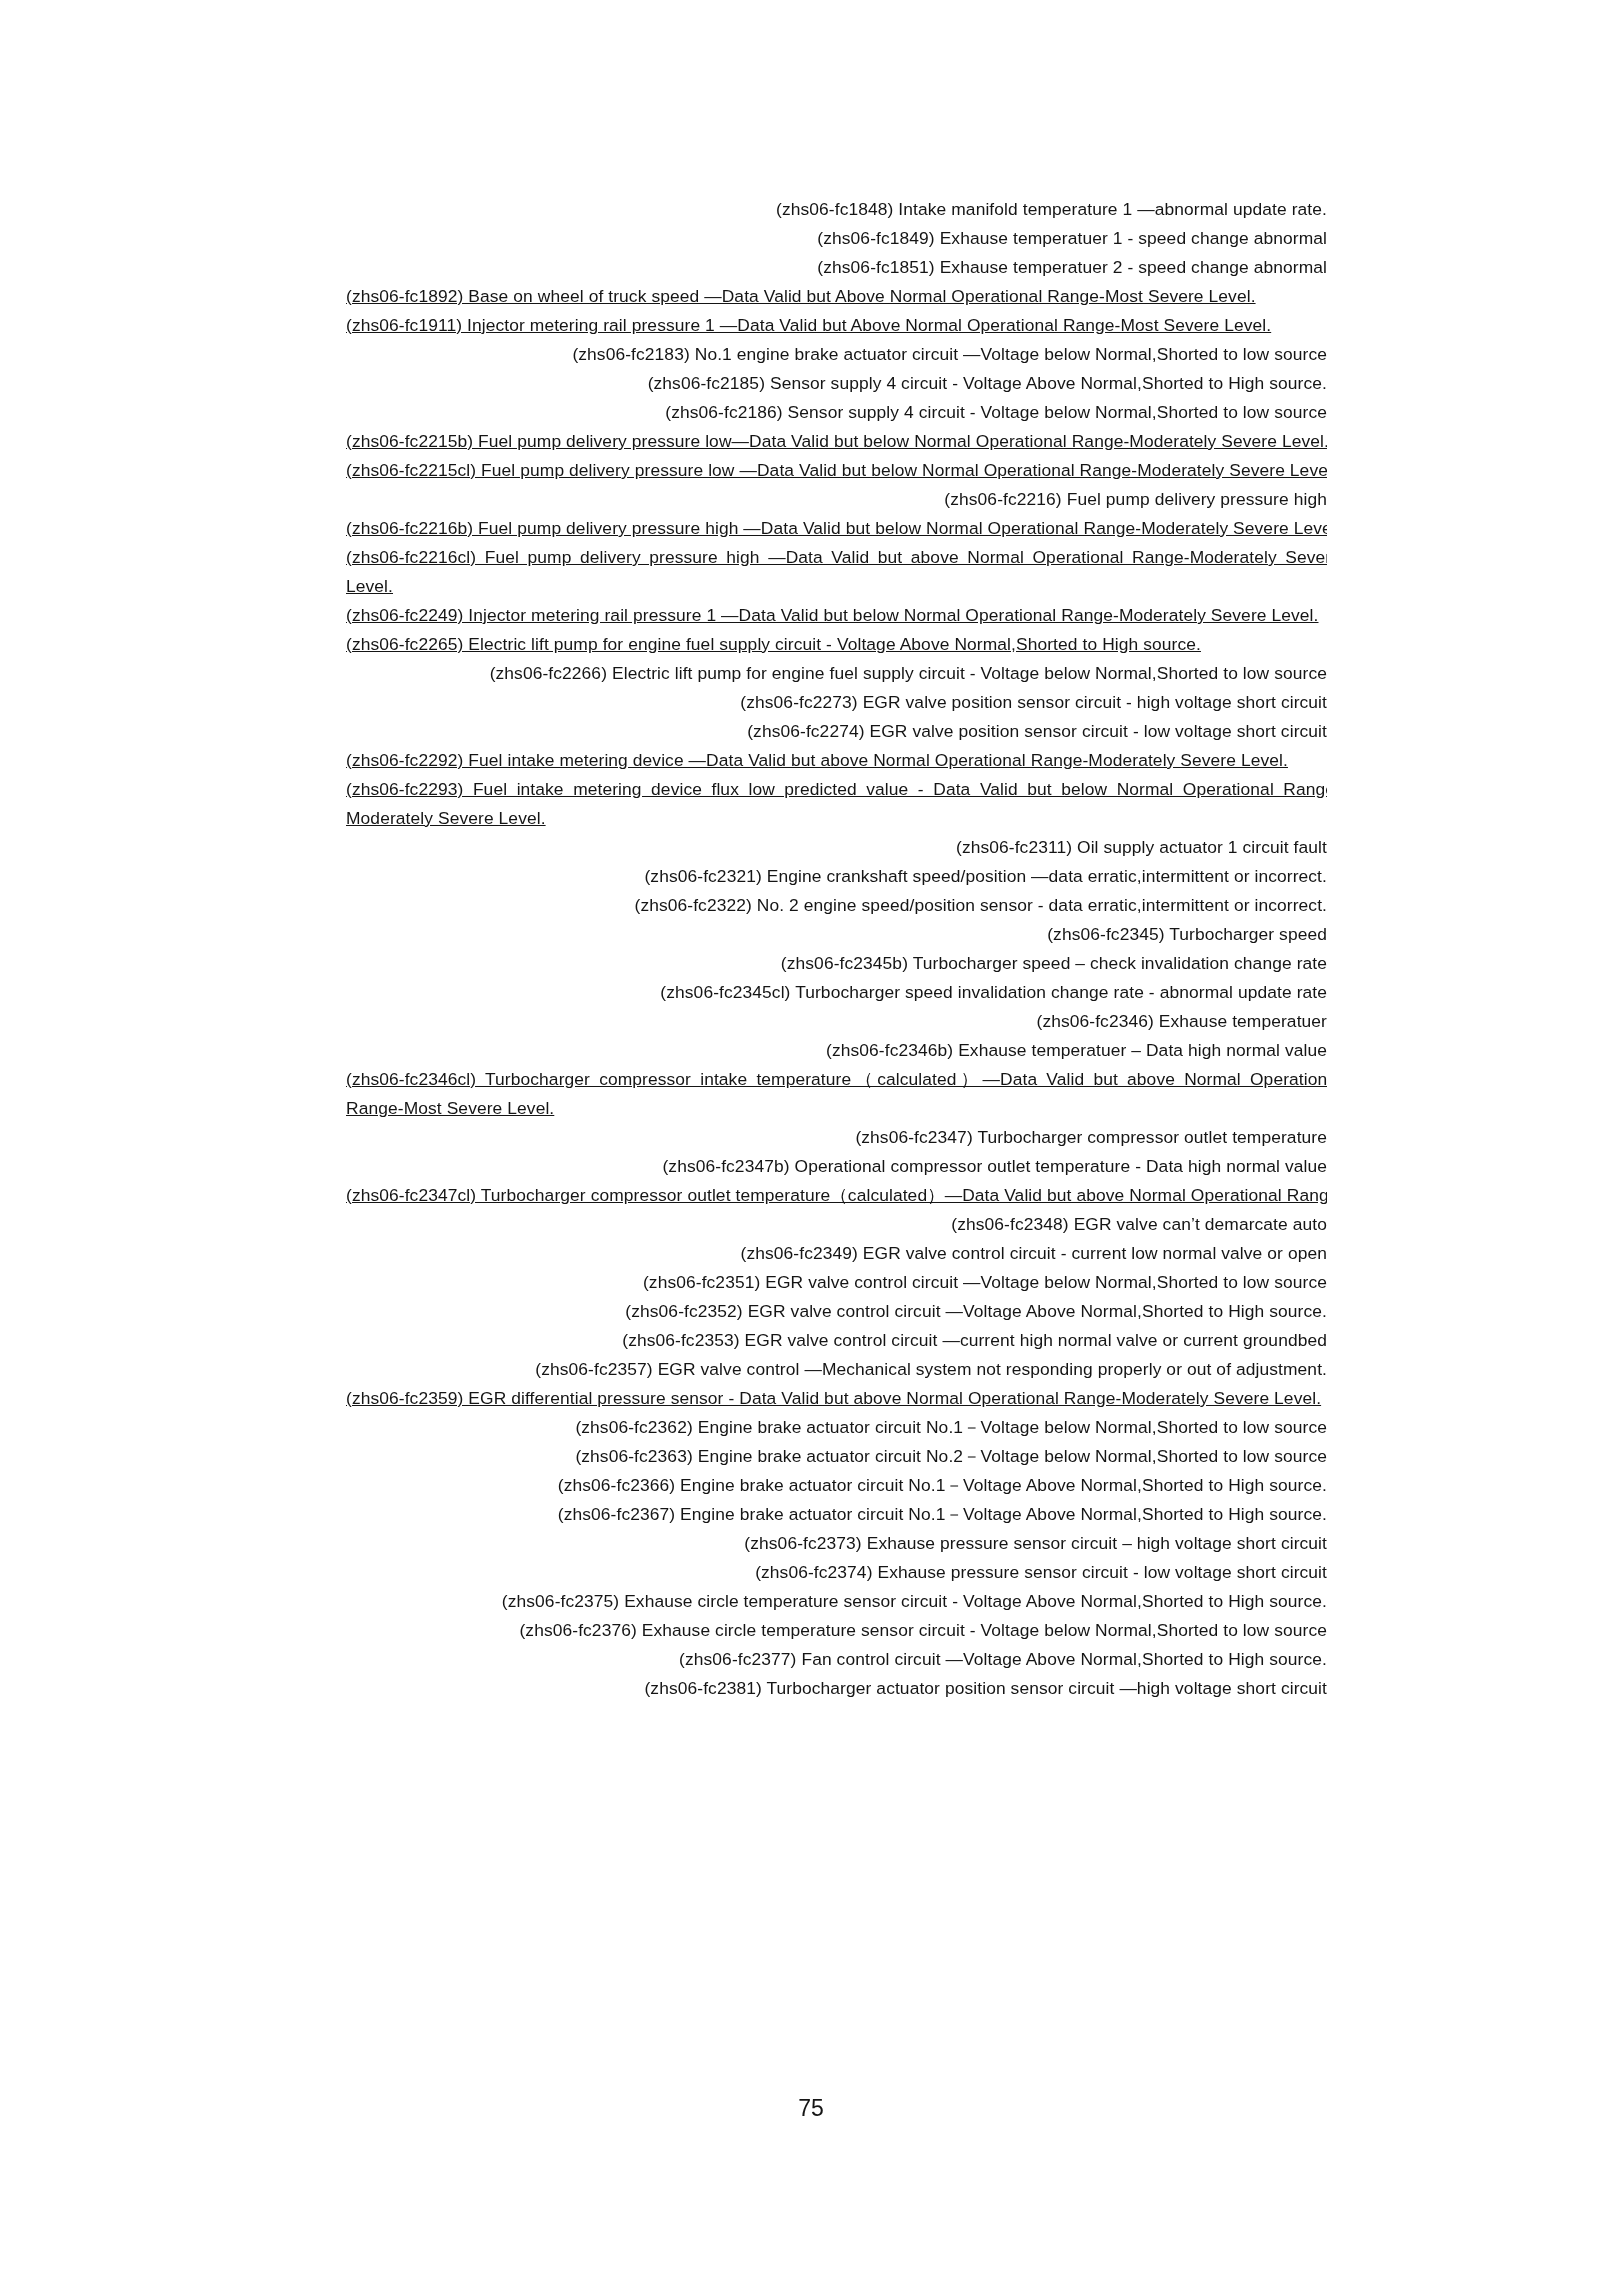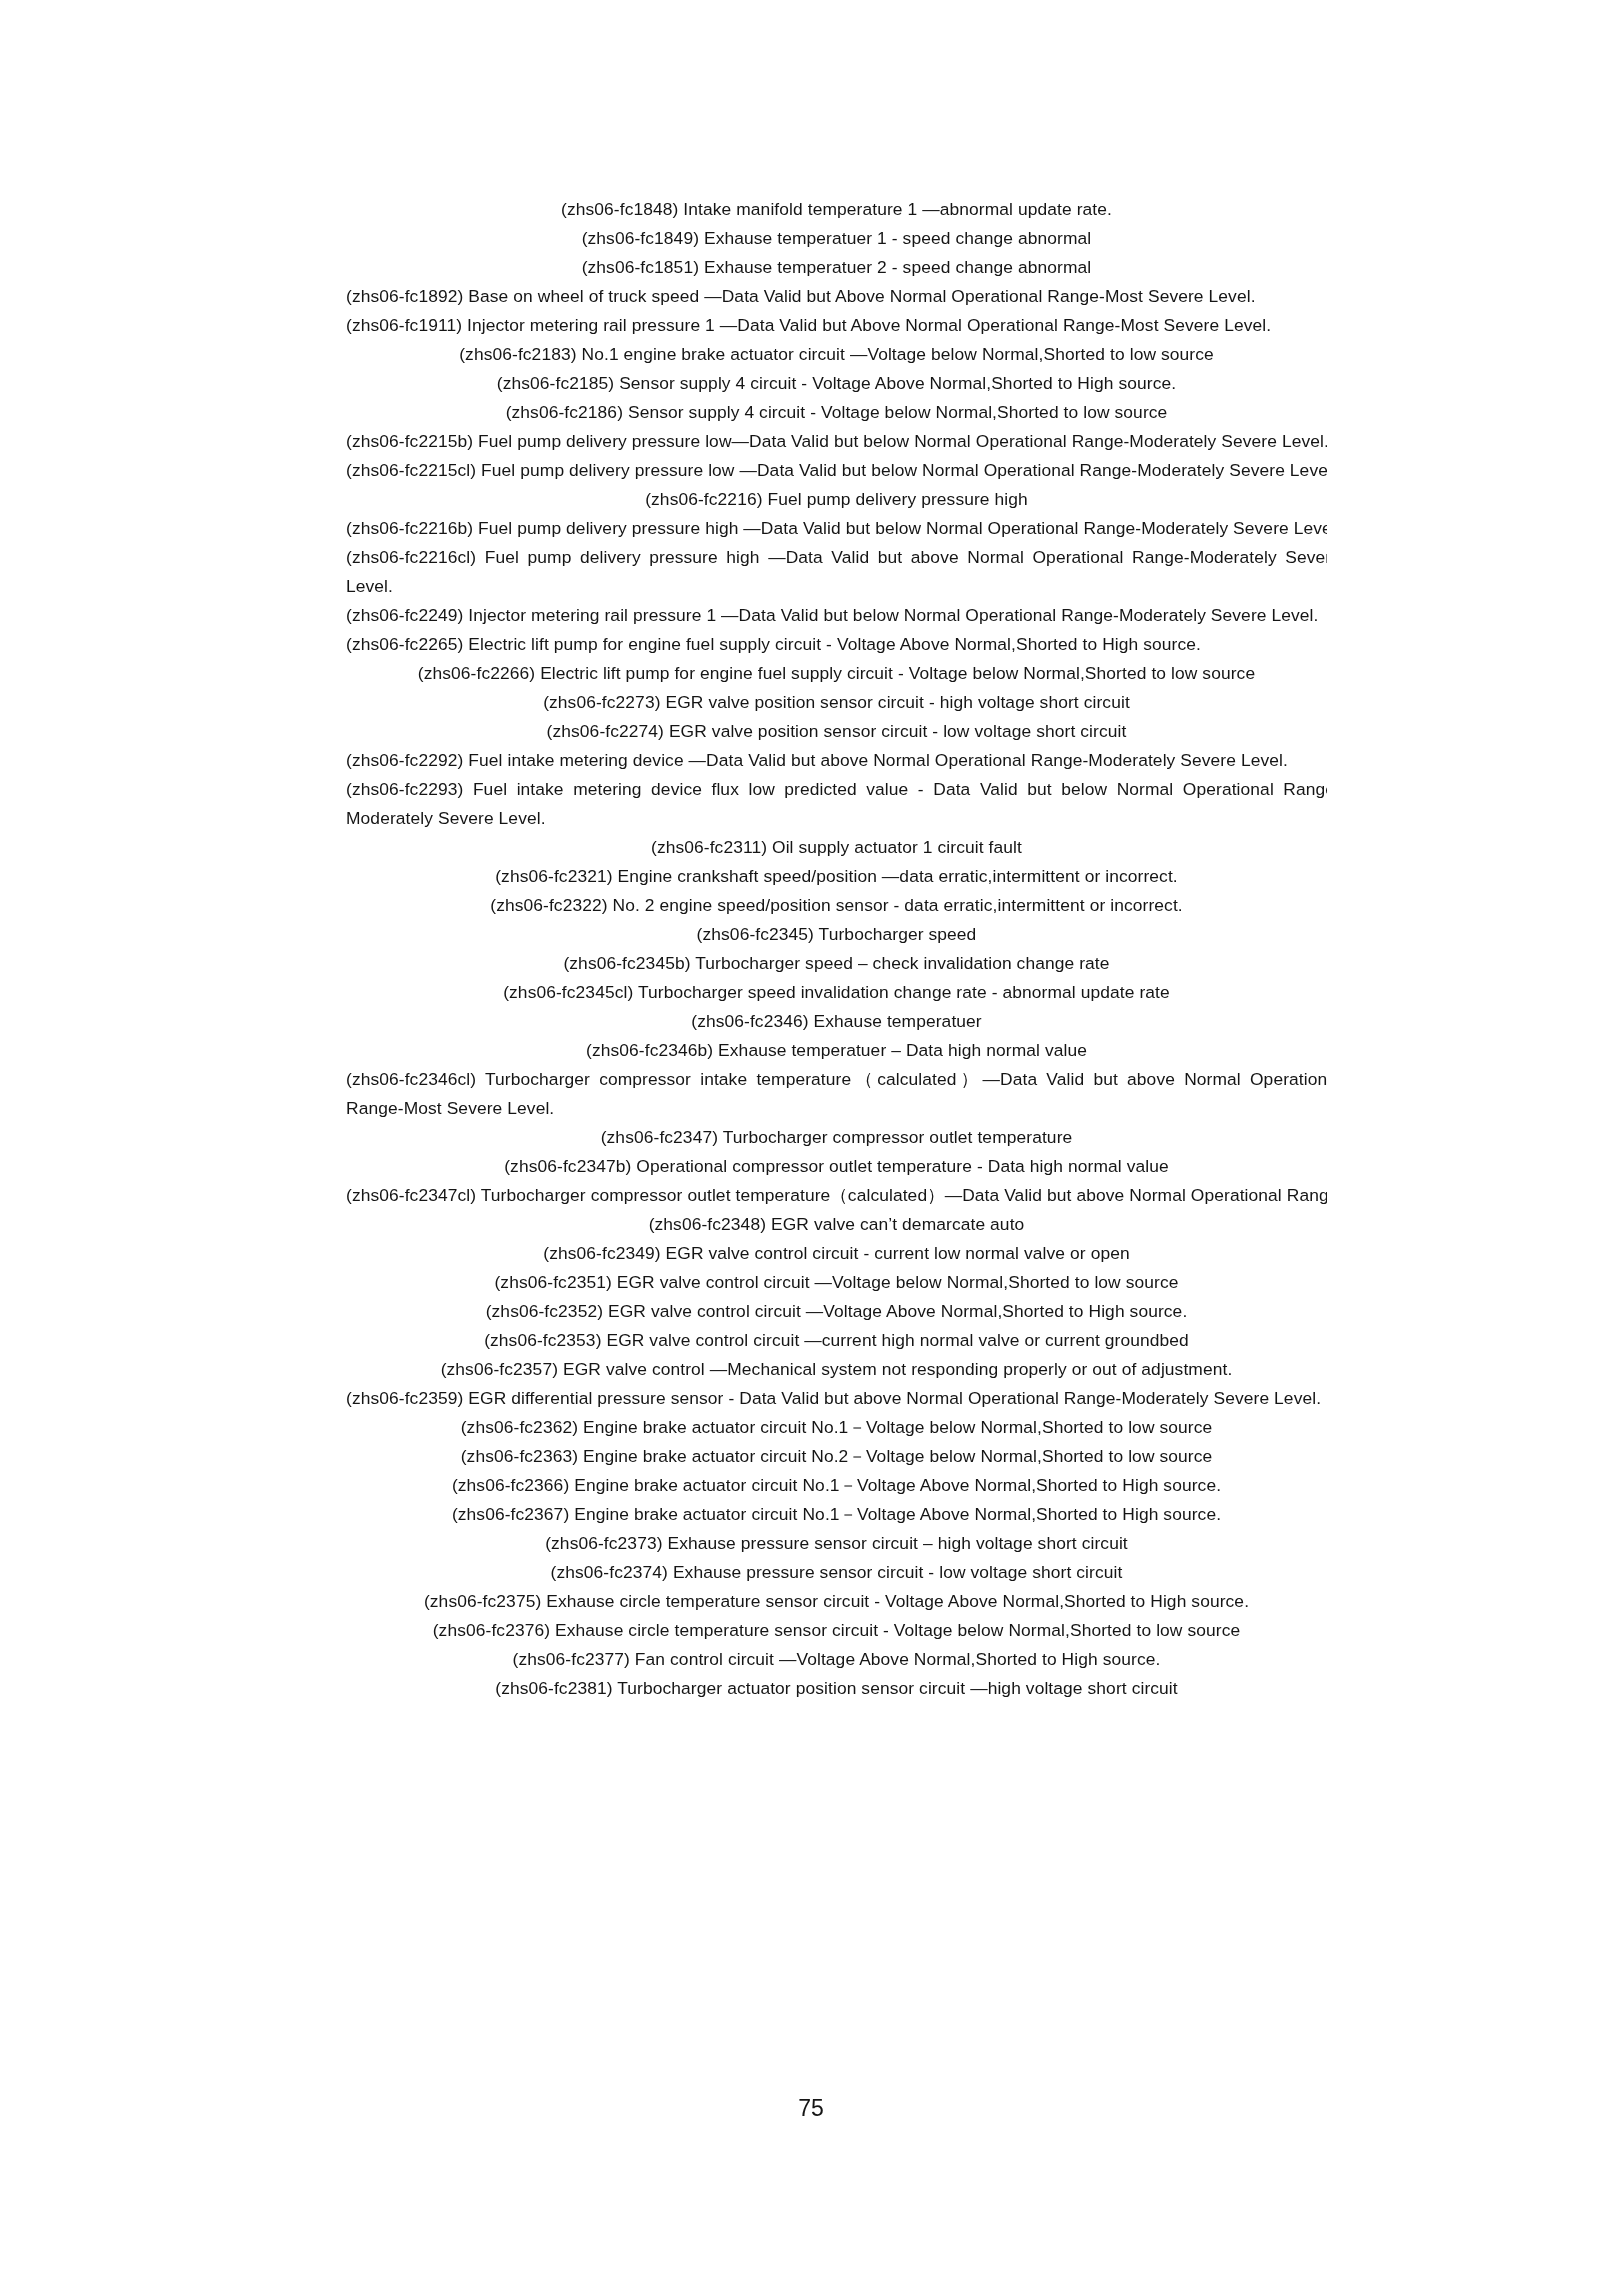--- a/index.html
+++ b/index.html
@@ -43,26 +43,27 @@
     text-justify: inter-word;
     white-space: normal;
     margin: 0;
     padding: 0;
     color: #151515;
     letter-spacing: 0.1px;
     
   }
   
   .fault-line.single {
-    text-align: center;
+    text-align: right;
   }
   .fault-line.wrap {
     text-align: justify;
     
     width: 995px;
+    text-decoration: underline;
   }
 
   #page-number {
     position: absolute;
     left: 0;
     top: 2098px;
     width: 1622px;
     text-align: center;
     font-size: 23px;
     line-height: 20.4px;

